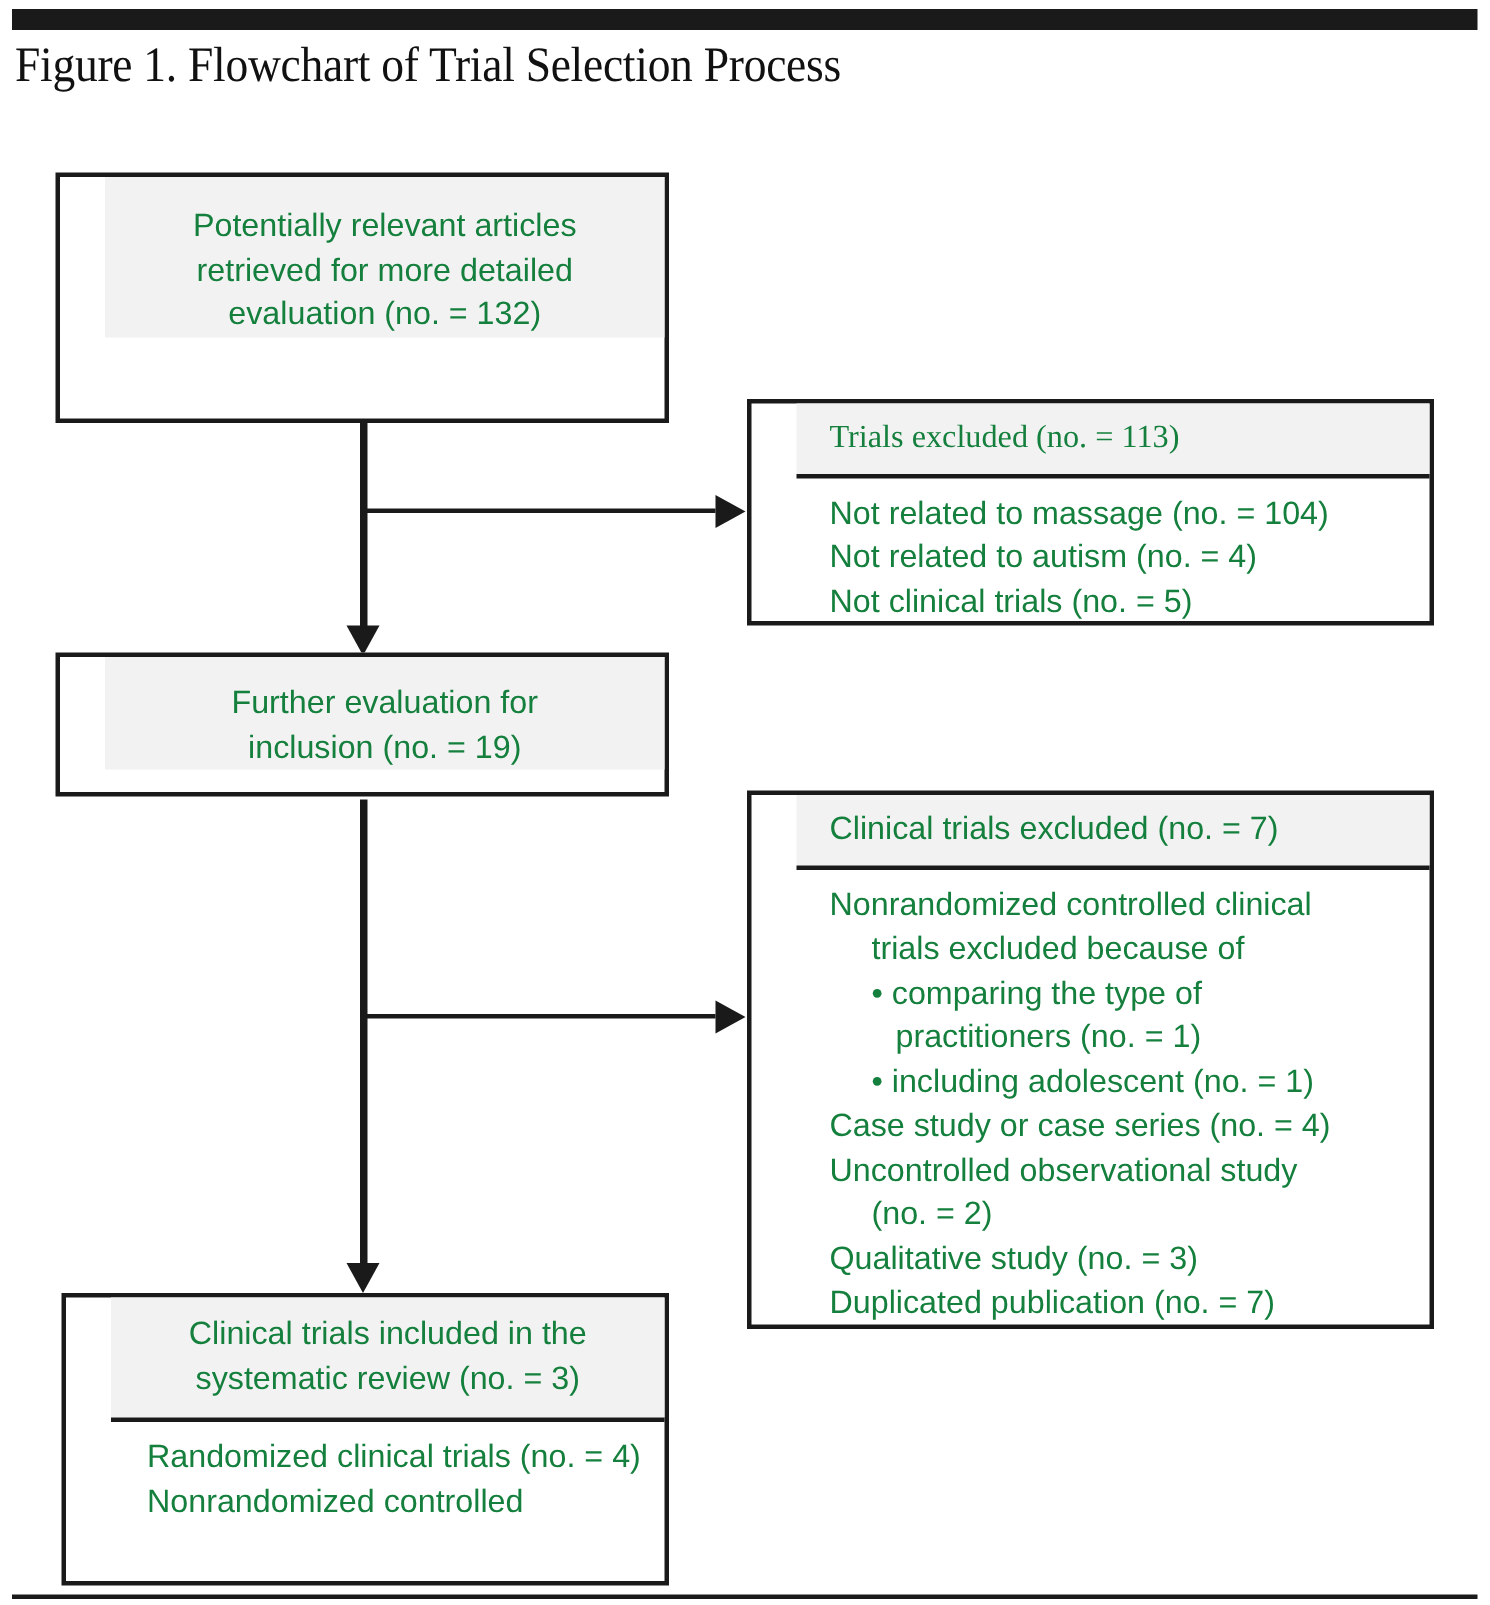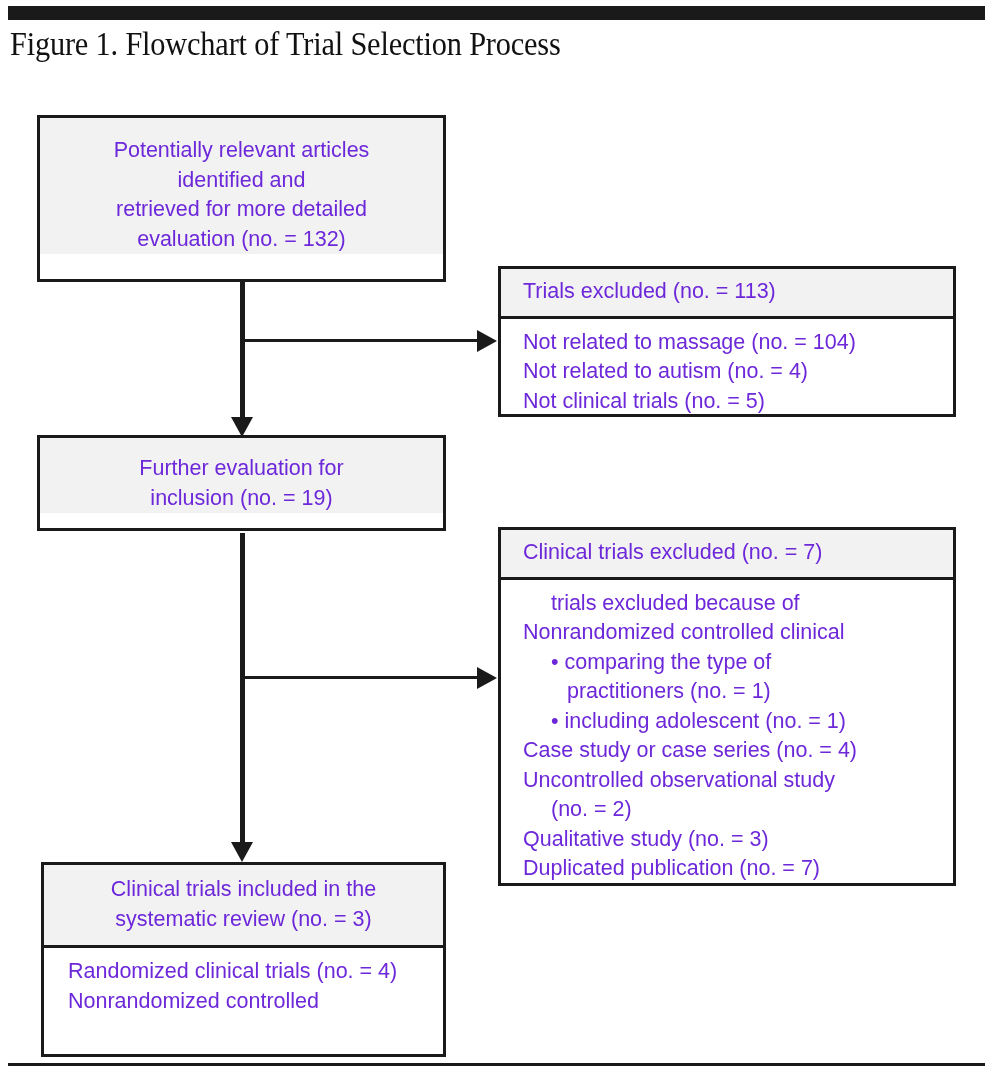--- a/index.html
+++ b/index.html
@@ -62,21 +62,22 @@
   }
   .sect.shaded {
     background: #f2f2f2;
   }
   .sect.divided {
     border-top: 3px solid #1a1a1a;
   }
   .txt {
     font-size: 21.5px;
     line-height: 29.5px;
-    color: #6d28d9;
+    color: #15803d;
+    margin-left: 30px;
   }
   .center { text-align: center; }
   .left   { text-align: left; }
 
   
   .row {
     display: block;
     white-space: pre-wrap;
   }
   .indent1 { padding-left: 28px; text-indent: 0; }
@@ -85,21 +86,21 @@
   
   #box-identified {
     left: 37px; top: 115px; width: 409px; height: 167px;
   }
   #box-identified .sect {
     padding: 18px 14px 0 14px;
   }
   #box-trials-excluded {
     left: 498px; top: 266px; width: 458px; height: 151px;
   }
-  #box-trials-excluded .hdr { padding: 8px 12px 9px 22px; }
+  #box-trials-excluded .hdr { padding: 8px 12px 9px 22px; font-family: Liberation Serif, serif; }
   #box-trials-excluded .bdy { padding: 9px 0 10px 22px; }
 
   #box-further-eval {
     left: 37px; top: 435px; width: 409px; height: 96px;
   }
   #box-further-eval .sect { padding: 16px 14px 0 14px; }
 
   #box-clinical-excluded {
     left: 498px; top: 527px; width: 458px; height: 359px;
   }
@@ -151,21 +152,20 @@
 
 <div class="conn vline" style="left:240px; top:533px; height:311px;"></div>
 <div class="arrow-down" style="left:231px; top:842px;"></div>
 
 <div class="conn hline" style="left:242px; top:676px; width:235px;"></div>
 <div class="arrow-right" style="left:477px; top:667px;"></div>
 
 <div class="box" id="box-identified">
   <div class="sect shaded txt center">
     <span class="row">Potentially relevant articles</span>
-    <span class="row">identified and</span>
     <span class="row">retrieved for more detailed</span>
     <span class="row">evaluation (no. = 132)</span>
   </div>
 </div>
 
 <div class="box" id="box-trials-excluded">
   <div class="sect shaded hdr txt left">
     <span class="row">Trials excluded (no. = 113)</span>
   </div>
   <div class="sect divided bdy txt left">
@@ -180,22 +180,22 @@
     <span class="row">Further evaluation for</span>
     <span class="row">inclusion (no. = 19)</span>
   </div>
 </div>
 
 <div class="box" id="box-clinical-excluded">
   <div class="sect shaded hdr txt left">
     <span class="row">Clinical trials excluded (no. = 7)</span>
   </div>
   <div class="sect divided bdy txt left">
+    <span class="row">Nonrandomized controlled clinical</span>
     <span class="row indent1">trials excluded because of</span>
-    <span class="row">Nonrandomized controlled clinical</span>
     <span class="row indent1">• comparing the type of</span>
     <span class="row indent2">practitioners (no. = 1)</span>
     <span class="row indent1">• including adolescent (no. = 1)</span>
     <span class="row">Case study or case series (no. = 4)</span>
     <span class="row">Uncontrolled observational study</span>
     <span class="row indent1">(no. = 2)</span>
     <span class="row">Qualitative study (no. = 3)</span>
     <span class="row">Duplicated publication (no. = 7)</span>
   </div>
 </div>

